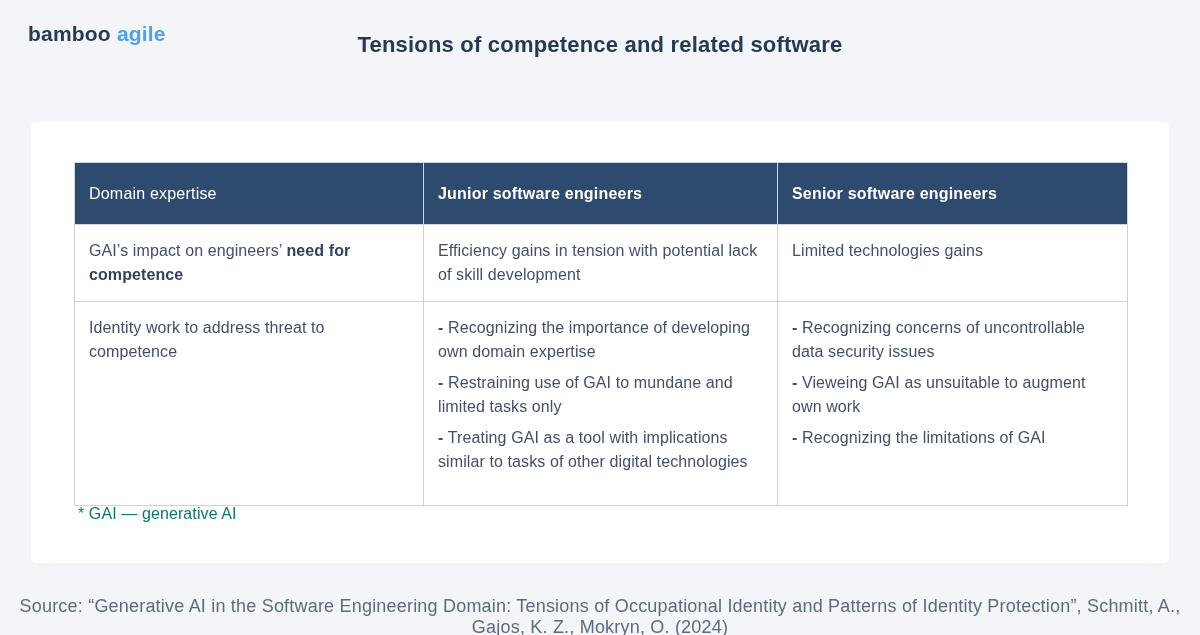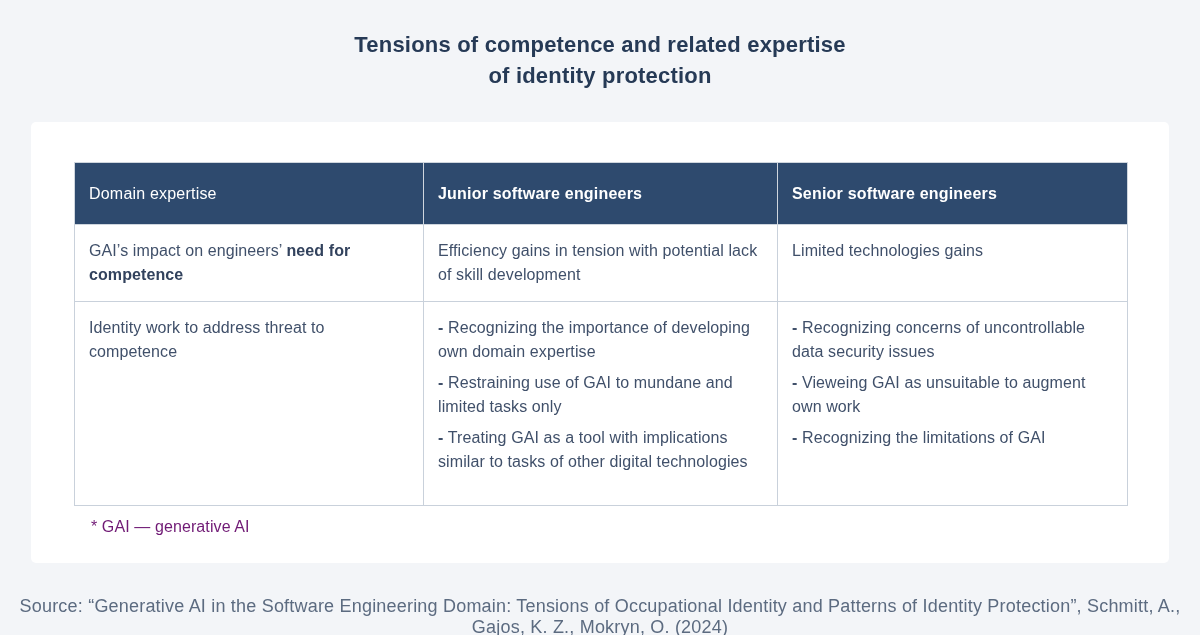--- a/index.html
+++ b/index.html
@@ -55,38 +55,40 @@
   }
   tr.row-1{height:71px;margin-left:24px;}
   tr.row-2{height:204px;}
   td p{margin:0 0 7px 0;}
   td p:last-child{margin-bottom:0;}
   .bold{font-weight:bold;color:#32425d;}
   .dash{font-weight:bold;}
   
   .footnote{
     position:absolute;left:43px;top:379px;
-    margin:17px;font-size:16px;letter-spacing:.1px;color:#701a75;
+    margin:4px;font-size:16px;letter-spacing:.1px;color:#0f766e;
   }
   
   .source{
     position:absolute;left:0;top:596px;width:100%;
     text-align:center;
     font-size:18px;letter-spacing:.2px;color:#5c6b80;
   }
 </style>
 </head>
 <body>
 
 <div class="canvas">
 
+  <div class="logo">
+    <span>bamboo</span><span class="accent">agile</span>
+  </div>
 
   <h1 class="title">
-    <span>Tensions of competence and related expertise</span><br>
-    <span>of identity protection</span>
+    <span>Tensions of competence and related software</span><br>
   </h1>
 
   <div class="card">
 
     <table class="tensions">
       <colgroup>
         <col style="width:349px">
         <col style="width:354px">
         <col style="width:350px">
       </colgroup>

